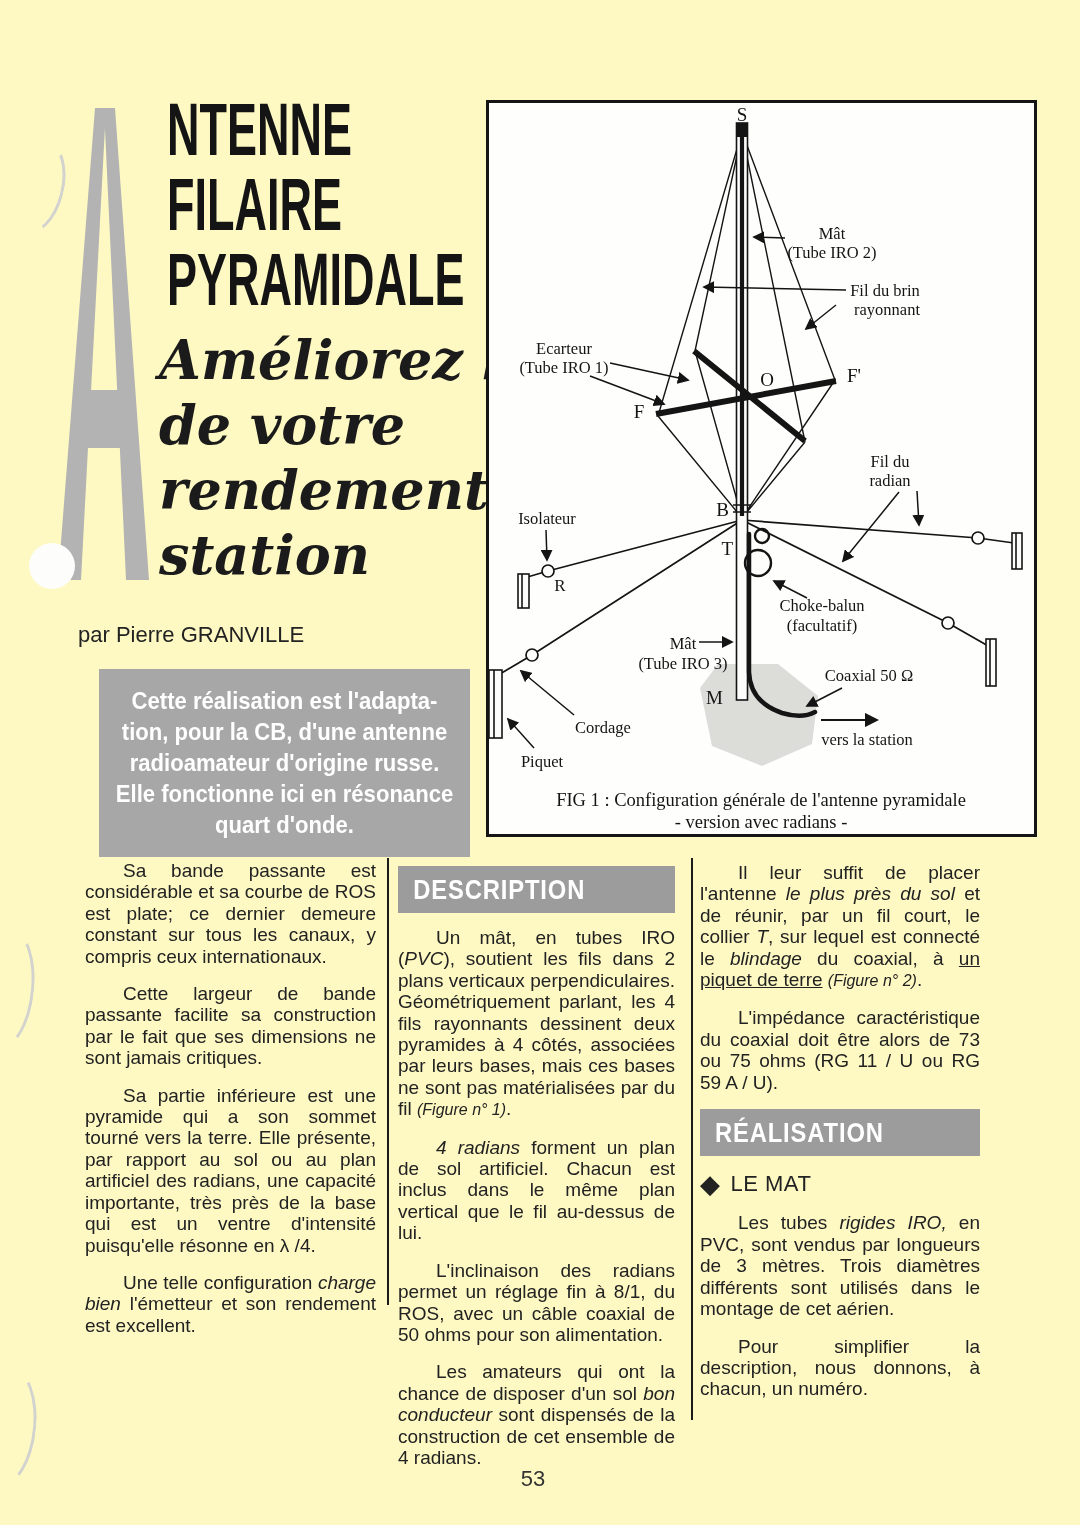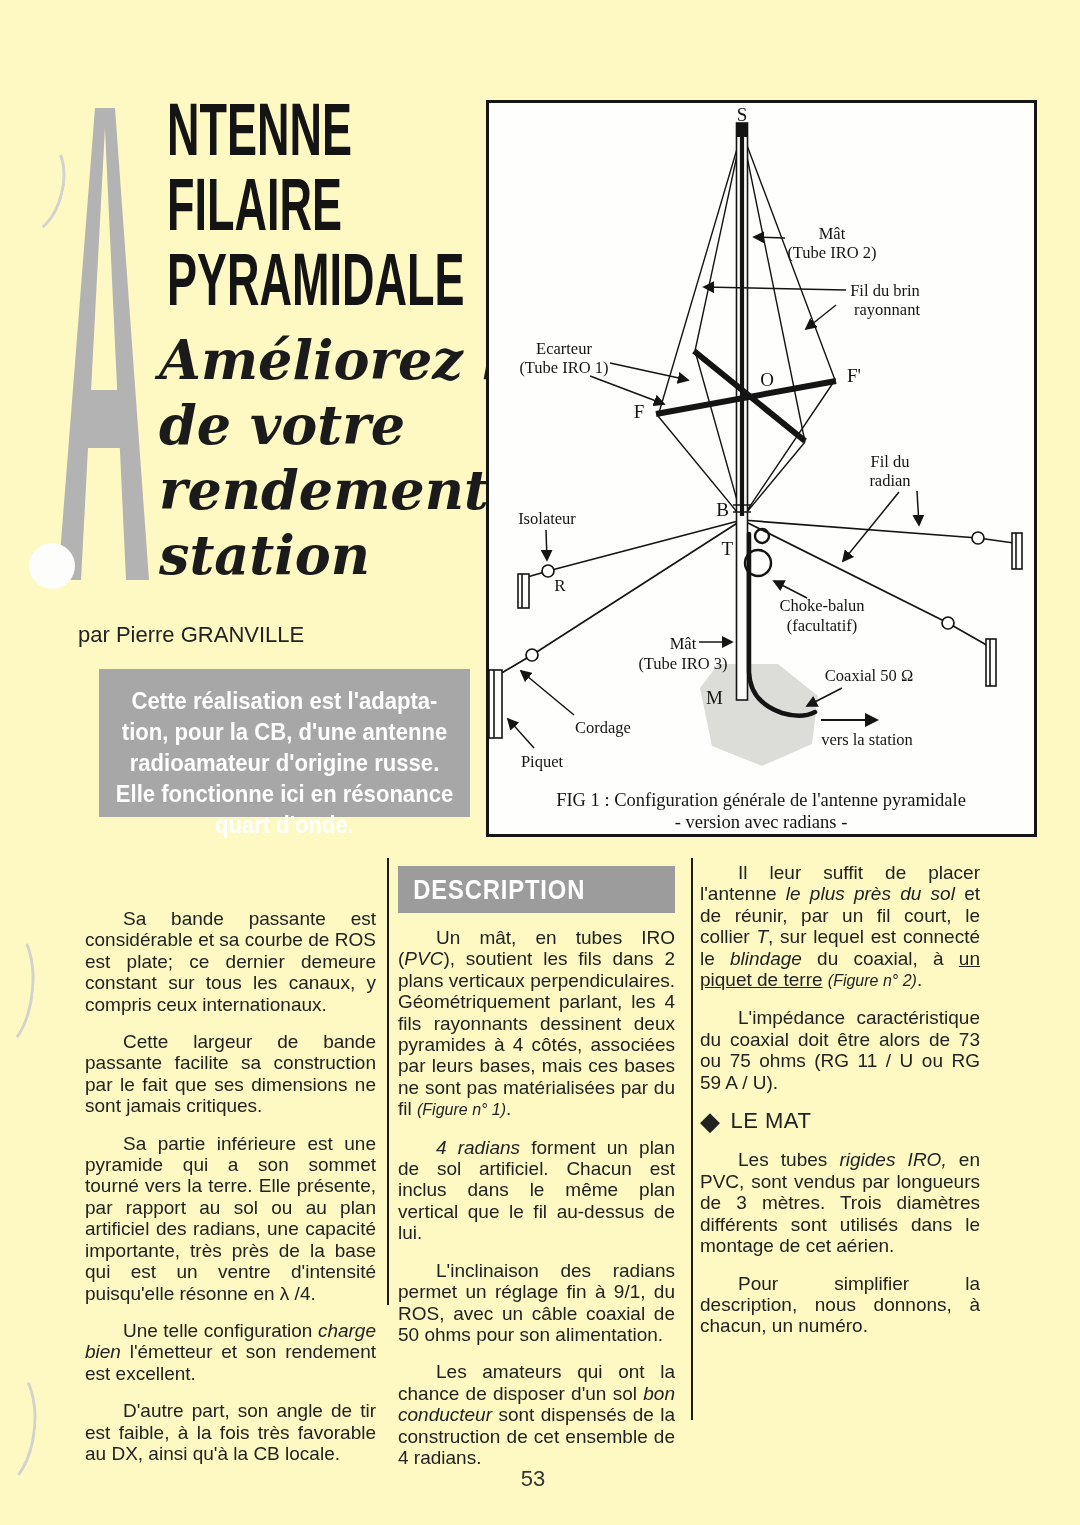--- a/index.html
+++ b/index.html
@@ -14,34 +14,34 @@
   
   .big-a{position:absolute;left:48px;top:102px;}
   
   .title-block{position:absolute;left:167px;top:92px;}
   .title-line{font-size:75px;line-height:75px;font-weight:bold;color:#141414;
               transform:scaleX(0.60);transform-origin:0 0;white-space:nowrap;}
   .script-block{position:absolute;left:159px;top:328px;}
   .script-line{font-family:"DejaVu Serif",serif;font-style:italic;font-weight:bold;
                font-size:54px;line-height:65px;color:#1b1b1b;white-space:nowrap;}
   .byline{position:absolute;left:50px;top:622px;font-size:22px;color:#222;margin-left:28px;}
-  .callout{position:absolute;left:99px;top:669px;width:371px;height:148px;background:#a7a7a7;
+  .callout{position:absolute;left:99px;top:669px;width:371px;height:188px;background:#a7a7a7;
            color:#fff;font-weight:bold;text-align:center;padding-top:16px;box-sizing:border-box;}
   .callout .cl{font-size:24px;line-height:31px;transform:scaleX(0.92);transform-origin:50% 50%;white-space:nowrap;}
   
   .fig{position:absolute;left:486px;top:100px;width:551px;height:737px;margin:0;
        border:3px solid #151515;background:#fefefd;box-sizing:border-box;}
   .fig svg{display:block;}
   .fig text{font-family:"Liberation Serif",serif;fill:#141414;}
   
   .rule{position:absolute;width:2px;background:#1b1b1b;}
   .rule-left{left:387px;top:858px;height:447px;}
   .rule-right{left:691px;top:858px;height:562px;}
   .col{position:absolute;font-size:19px;line-height:21.4px;text-align:justify;color:#222;}
-  .col1{left:85px;top:908px;width:291px;}
+  .col1{left:85px;top:860px;width:291px;}
   .col2{left:398px;top:858px;width:277px;}
   .col3{left:700px;top:862px;width:280px;}
   .col p{margin:0 0 16px 0;text-indent:38px;}
   .it{font-style:italic;}
   .ul{text-decoration:underline;}
   .sm{font-size:16px;font-style:italic;}
   .sec-header{background:#9c9c9c;height:47px;line-height:47px;text-align:left;margin:0 0 14px 0;}
   .col2 .sec-header{margin-top:8px;}
   .col3 .sec-header{margin-top:2px;margin-bottom:12px;}
   .sec-header span{display:inline-block;color:#fff;font-weight:bold;font-size:28px;letter-spacing:1px;
@@ -184,36 +184,38 @@
   </figure>
 
   <div class="rule rule-left"></div>
   <div class="rule rule-right"></div>
 
   <div class="col col1">
     <p>Sa bande passante est considérable et sa courbe de ROS est plate; ce dernier demeure constant sur tous les canaux, y compris ceux internationaux.</p>
     <p>Cette largeur de bande passante facilite sa construction par le fait que ses dimensions ne sont jamais critiques.</p>
     <p>Sa partie inférieure est une pyramide qui a son sommet tourné vers la terre. Elle présente, par rapport au sol ou au plan artificiel des radians, une capacité importante, très près de la base qui est un ventre d'intensité puisqu'elle résonne en λ /4.</p>
     <p><span>Une telle configuration </span><span class="it">charge bien</span><span> l'émetteur et son rendement est excellent.</span></p>
-    <p>D'autre part, son angle de tir est faible, à la fois très favorable au DX, ainsi qu'à la CB locale.</p>
   </div>
 
   <div class="col col2">
     <div class="sec-header">
       <span>DESCRIPTION</span>
     </div>
     <p><span>Un mât, en tubes IRO (</span><span class="it">PVC</span><span>), soutient les fils dans 2 plans verticaux perpendiculaires. Géométriquement parlant, les 4 fils rayonnants dessinent deux pyramides à 4 côtés, associées par leurs bases, mais ces bases ne sont pas matérialisées par du fil </span><span class="sm">(Figure n° 1)</span><span>.</span></p>
     <p><span class="it">4 radians</span><span> forment un plan de sol artificiel. Chacun est inclus dans le même plan vertical que le fil au-dessus de lui.</span></p>
-    <p>L'inclinaison des radians permet un réglage fin à 9/1, du ROS, avec un câble coaxial de 50 ohms pour son alimentation.</p>
+    <p>L'inclinaison des radians permet un réglage fin à 8/1, du ROS, avec un câble coaxial de 50 ohms pour son alimentation.</p>
     <p><span>Les amateurs qui ont la chance de disposer d'un sol </span><span class="it">bon conducteur</span><span> sont dispensés de la construction de cet ensemble de 4 radians.</span></p>
   </div>
 
   <div class="col col3">
     <p><span>Il leur suffit de placer l'antenne </span><span class="it">le plus près du sol</span><span> et de réunir, par un fil court, le collier </span><span class="it">T</span><span>, sur lequel est connecté le </span><span class="it">blindage</span><span> du coaxial, à </span><span class="ul">un piquet de terre</span><span> </span><span class="sm">(Figure n° 2)</span><span>.</span></p>
     <p>L'impédance caractéristique du coaxial doit être alors de 73 ou 75 ohms (RG 11 / U ou RG 59 A / U).</p>
+    <div class="sec-header">
+      <span>RÉALISATION</span>
+    </div>
     <div class="sub-header">
       <span class="diamond">◆</span><span>LE MAT</span>
     </div>
     <p><span>Les tubes </span><span class="it">rigides IRO,</span><span> en PVC, sont vendus par longueurs de 3 mètres. Trois diamètres différents sont utilisés dans le montage de cet aérien.</span></p>
     <p>Pour simplifier la description, nous donnons, à chacun, un numéro.</p>
   </div>
 
   <div class="page-number">53</div>
 
 </div>

